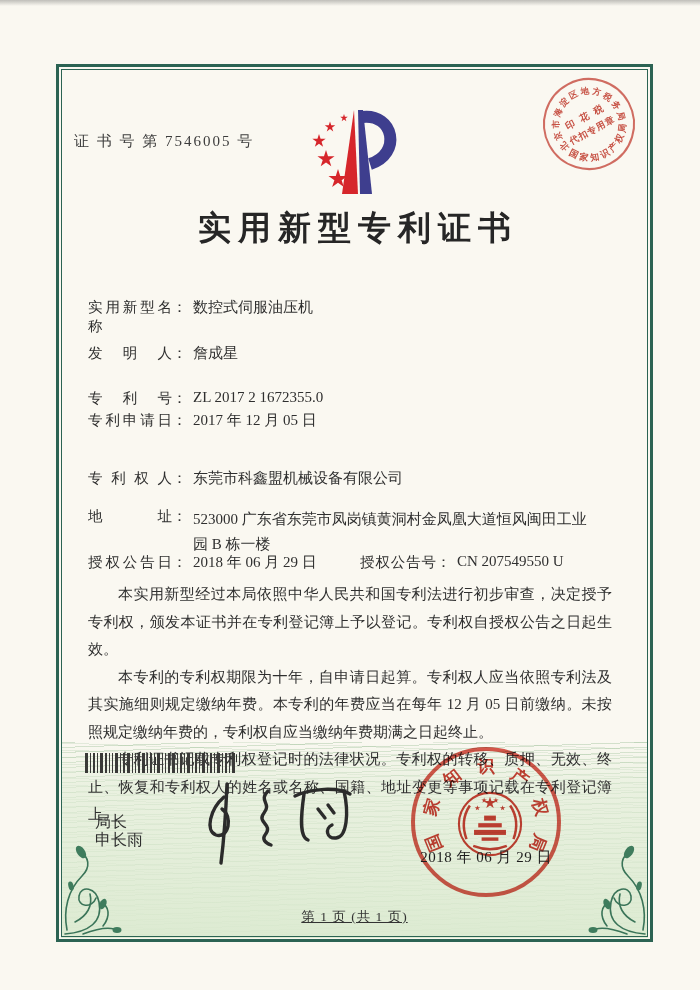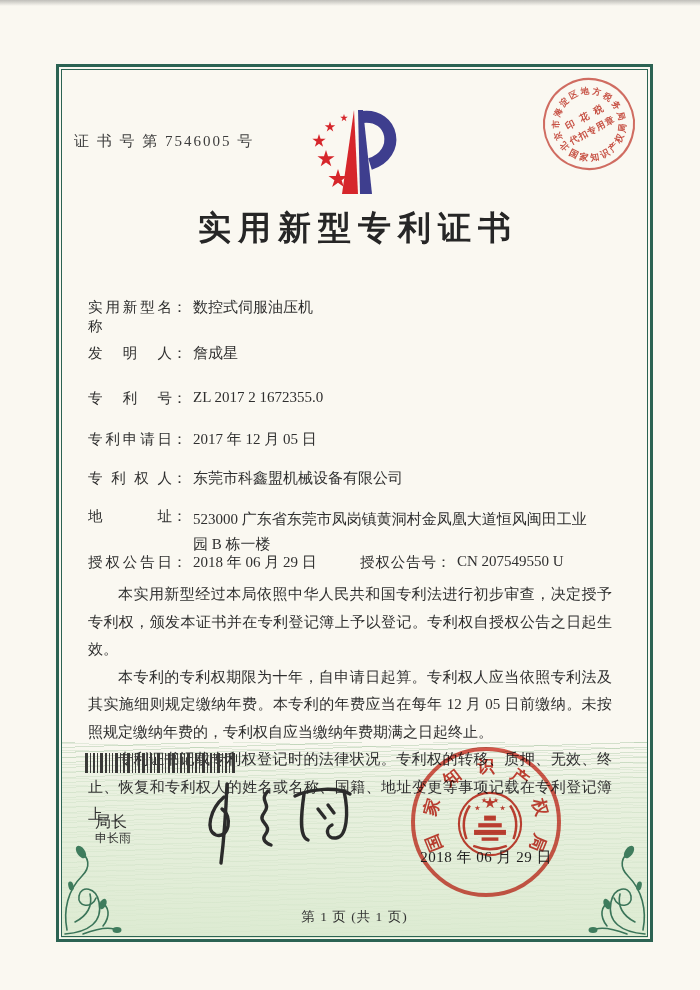--- a/index.html
+++ b/index.html
@@ -36,42 +36,42 @@
   .fvalue-wrap{display:inline-block;width:396px;line-height:25px;}
   .frow-right{position:absolute;left:272px;top:0;white-space:nowrap;}
 
   .paras{position:absolute;left:88px;top:581px;width:524px;z-index:2;font-size:15px;
          line-height:27.5px;text-align:justify;}
   .paras p{margin:0;text-indent:2em;}
 
   .barcode{position:absolute;left:85px;top:753px;z-index:2;}
 
   .signoff-title{position:absolute;left:95px;top:812px;font-size:16px;z-index:2;}
-  .signoff-name{position:absolute;left:95px;top:830px;font-size:12px;z-index:2;}
+  .signoff-name{position:absolute;left:95px;top:830px;font-size:16px;z-index:2;}
   .signature{position:absolute;left:192px;top:779px;z-index:2;}
 
   .seal{position:absolute;left:411px;top:747px;width:150px;height:150px;border-radius:50%;
         border:4px solid rgba(211,60,48,.85);box-sizing:border-box;color:#ce4237;
         z-index:3;mix-blend-mode:multiply;}
   .seal-emblem{position:absolute;left:33px;top:31px;}
   .arc-layer{position:absolute;inset:0;}
   .arc-ch{position:absolute;left:50%;top:50%;font-weight:bold;line-height:1;}
   .seal-date{position:absolute;left:408px;top:848px;width:156px;text-align:center;
         font-size:15px;letter-spacing:.5px;color:#1d1d1d;z-index:4;}
 
   .stamp{position:absolute;left:543px;top:78px;width:92px;height:92px;border-radius:50%;
         border:2.5px solid rgba(198,64,54,.8);box-sizing:border-box;color:#c84a3e;
         transform:rotate(-28deg);z-index:3;opacity:.95;mix-blend-mode:multiply;}
   .stamp-c1{position:absolute;left:0;right:0;top:34%;text-align:center;font-size:9.5px;
         font-weight:bold;letter-spacing:2px;}
   .stamp-c2{position:absolute;left:0;right:0;top:51%;text-align:center;font-size:9px;
         font-weight:bold;letter-spacing:1px;}
 
   .footer{position:absolute;left:56px;top:908px;width:597px;text-align:center;
-        font-size:13.5px;letter-spacing:1px;z-index:2;color:#333;}
+        font-size:13.5px;letter-spacing:1px;z-index:2;color:#333;text-decoration:underline;}
 </style>
 </head>
 <body>
 
 <div class="page">
 
   <div class="frame">
     <div class="frame-inner"></div>
   </div>
 
@@ -128,21 +128,21 @@
 
   <div class="frow" style="top:344px">
     <span class="flabel">发明人</span><span class="fcolon">：</span><span class="fvalue">詹成星</span>
   </div>
   <div class="frow" style="top:298px">
     <span class="flabel">实用新型名称</span><span class="fcolon">：</span><span class="fvalue">数控式伺服油压机</span>
   </div>
   <div class="frow" style="top:389px">
     <span class="flabel">专利号</span><span class="fcolon">：</span><span class="fvalue">ZL 2017 2 1672355.0</span>
   </div>
-  <div class="frow" style="top:430px">
+  <div class="frow" style="top:411px">
     <span class="flabel">专利申请日</span><span class="fcolon">：</span><span class="fvalue">2017 年 12 月 05 日</span>
   </div>
   <div class="frow" style="top:469px">
     <span class="flabel">专利权人</span><span class="fcolon">：</span><span class="fvalue">东莞市科鑫盟机械设备有限公司</span>
   </div>
   <div class="frow" style="top:507px">
     <span class="flabel">地址</span><span class="fcolon">：</span><span class="fvalue fvalue-wrap">523000 广东省东莞市凤岗镇黄洞村金凤凰大道恒风闽田工业园 B 栋一楼</span>
   </div>
   <div class="frow" style="top:553px">
     <span class="flabel">授权公告日</span><span class="fcolon">：</span><span class="fvalue">2018 年 06 月 29 日</span>

